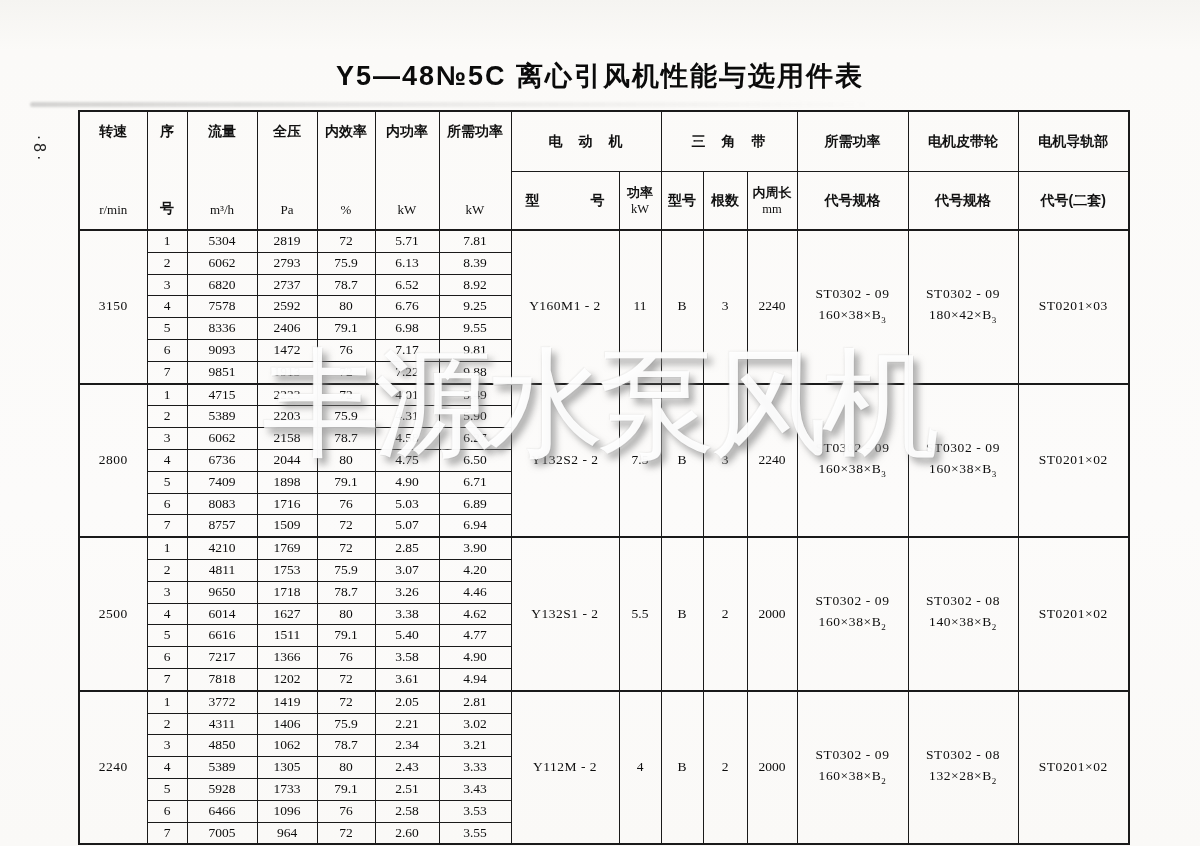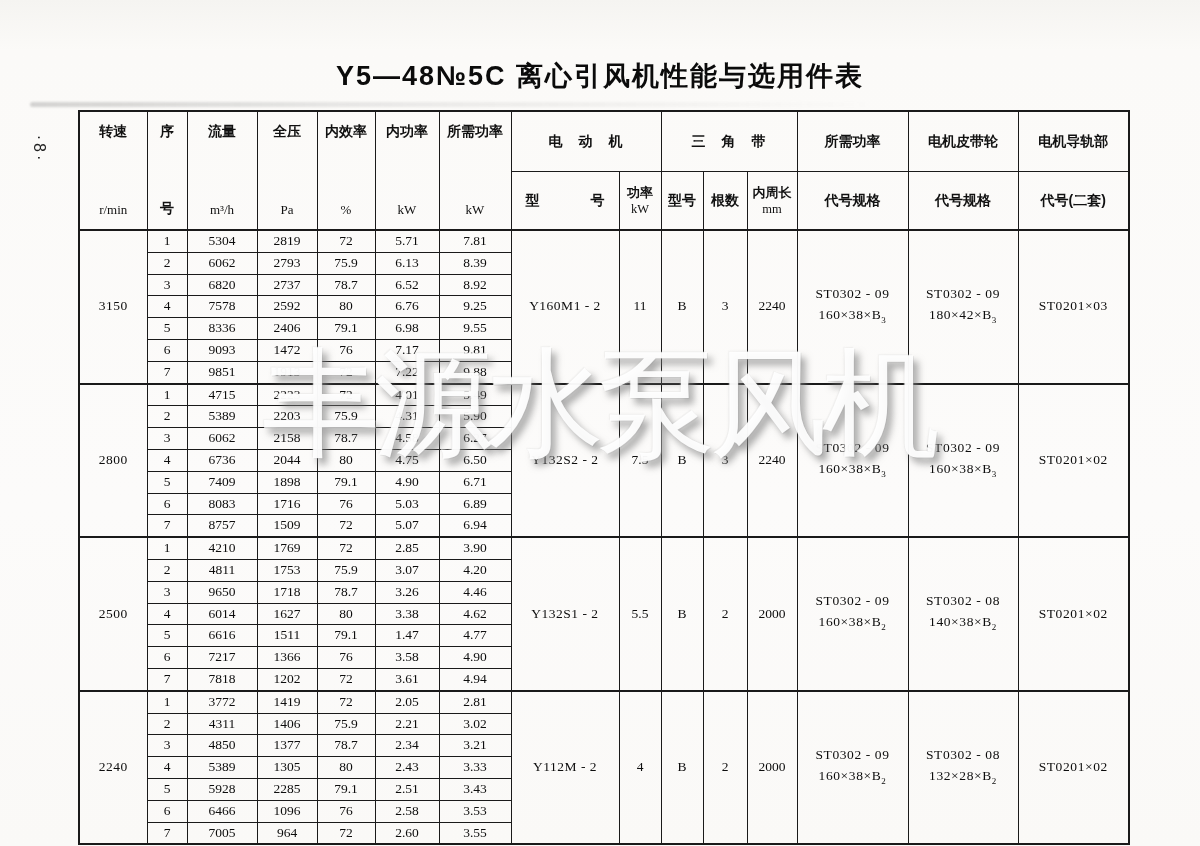--- a/index.html
+++ b/index.html
@@ -335,21 +335,21 @@
           <td>1627</td>
           <td>80</td>
           <td>3.38</td>
           <td>4.62</td>
         </tr>
       <tr>
           <td>5</td>
           <td>6616</td>
           <td>1511</td>
           <td>79.1</td>
-          <td>1.47</td>
+          <td>5.40</td>
           <td>4.77</td>
         </tr>
       <tr>
           <td>6</td>
           <td>7217</td>
           <td>1366</td>
           <td>76</td>
           <td>3.58</td>
           <td>4.90</td>
         </tr>
@@ -389,37 +389,37 @@
           <td>2</td>
           <td>4311</td>
           <td>1406</td>
           <td>75.9</td>
           <td>2.21</td>
           <td>3.02</td>
         </tr>
       <tr>
           <td>3</td>
           <td>4850</td>
-          <td>1377</td>
+          <td>1062</td>
           <td>78.7</td>
           <td>2.34</td>
           <td>3.21</td>
         </tr>
       <tr>
           <td>4</td>
           <td>5389</td>
           <td>1305</td>
           <td>80</td>
           <td>2.43</td>
           <td>3.33</td>
         </tr>
       <tr>
           <td>5</td>
           <td>5928</td>
-          <td>2285</td>
+          <td>1733</td>
           <td>79.1</td>
           <td>2.51</td>
           <td>3.43</td>
         </tr>
       <tr>
           <td>6</td>
           <td>6466</td>
           <td>1096</td>
           <td>76</td>
           <td>2.58</td>

